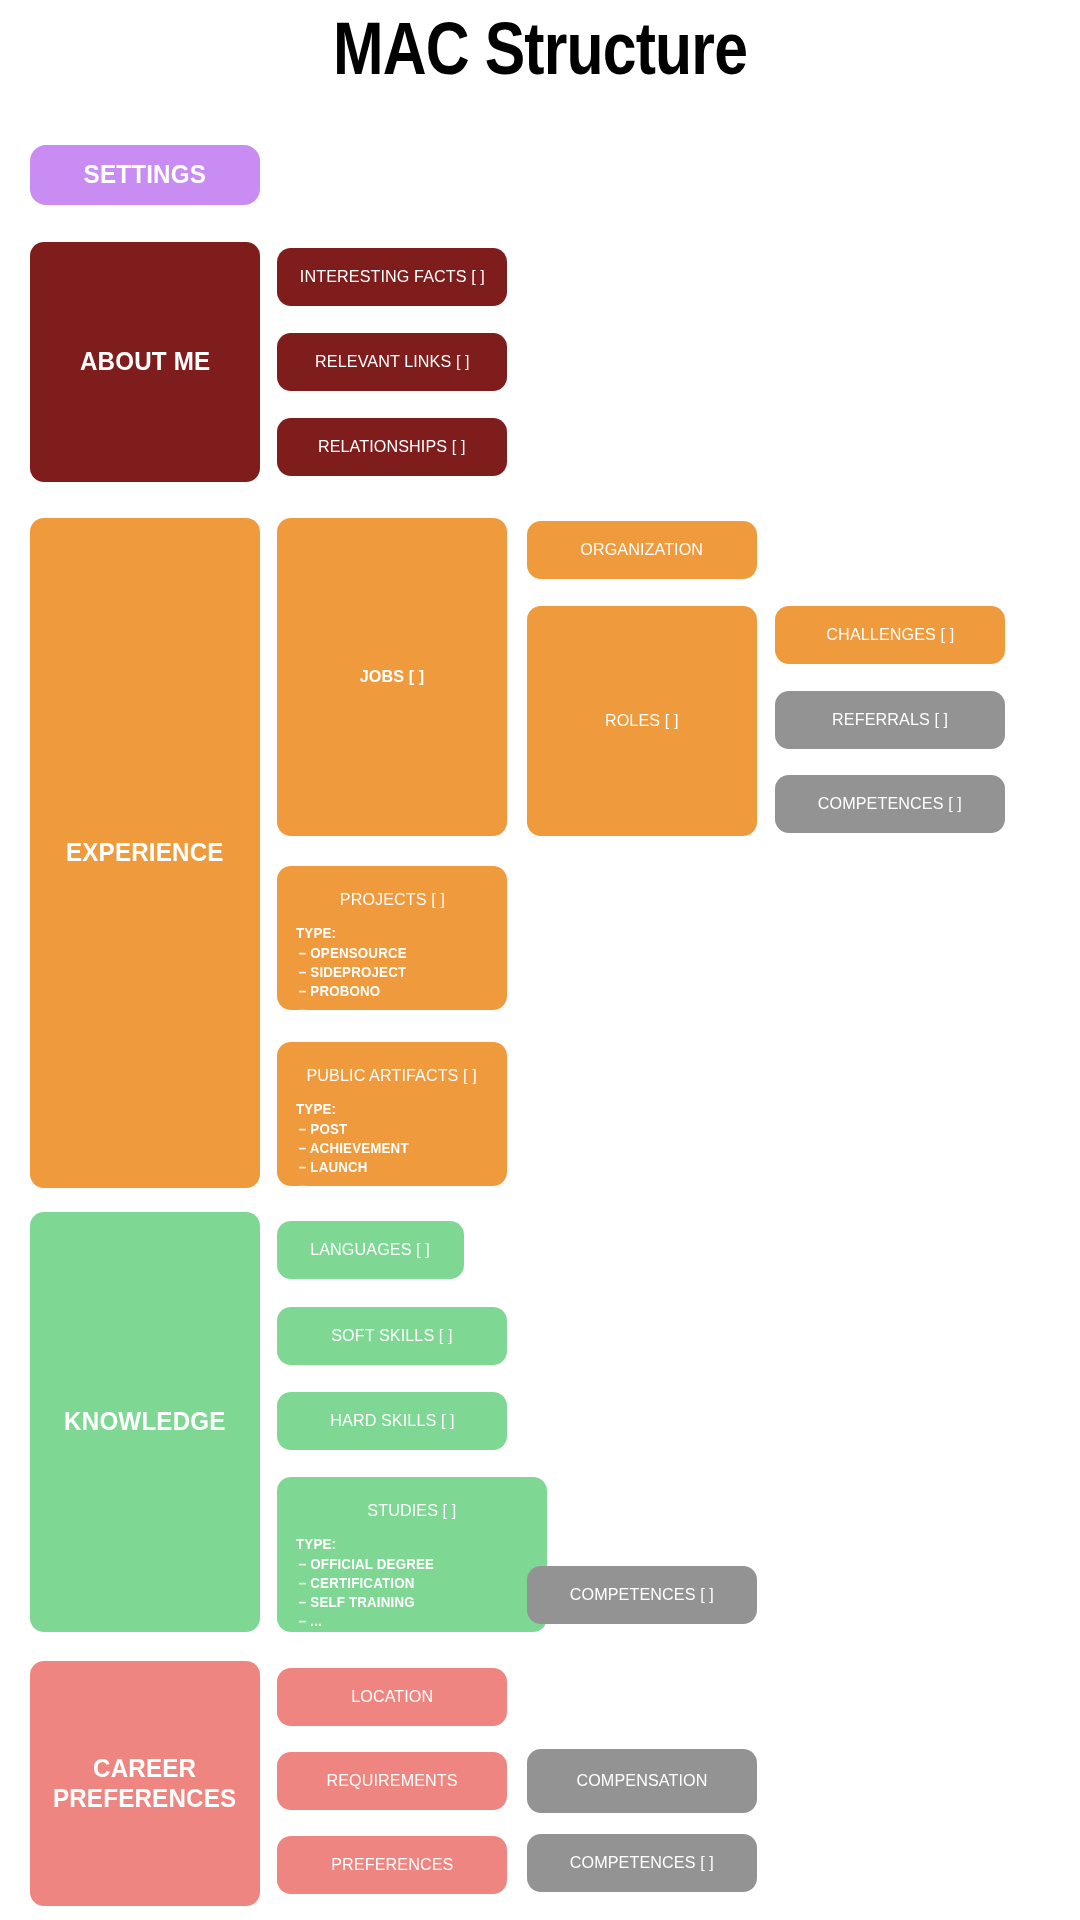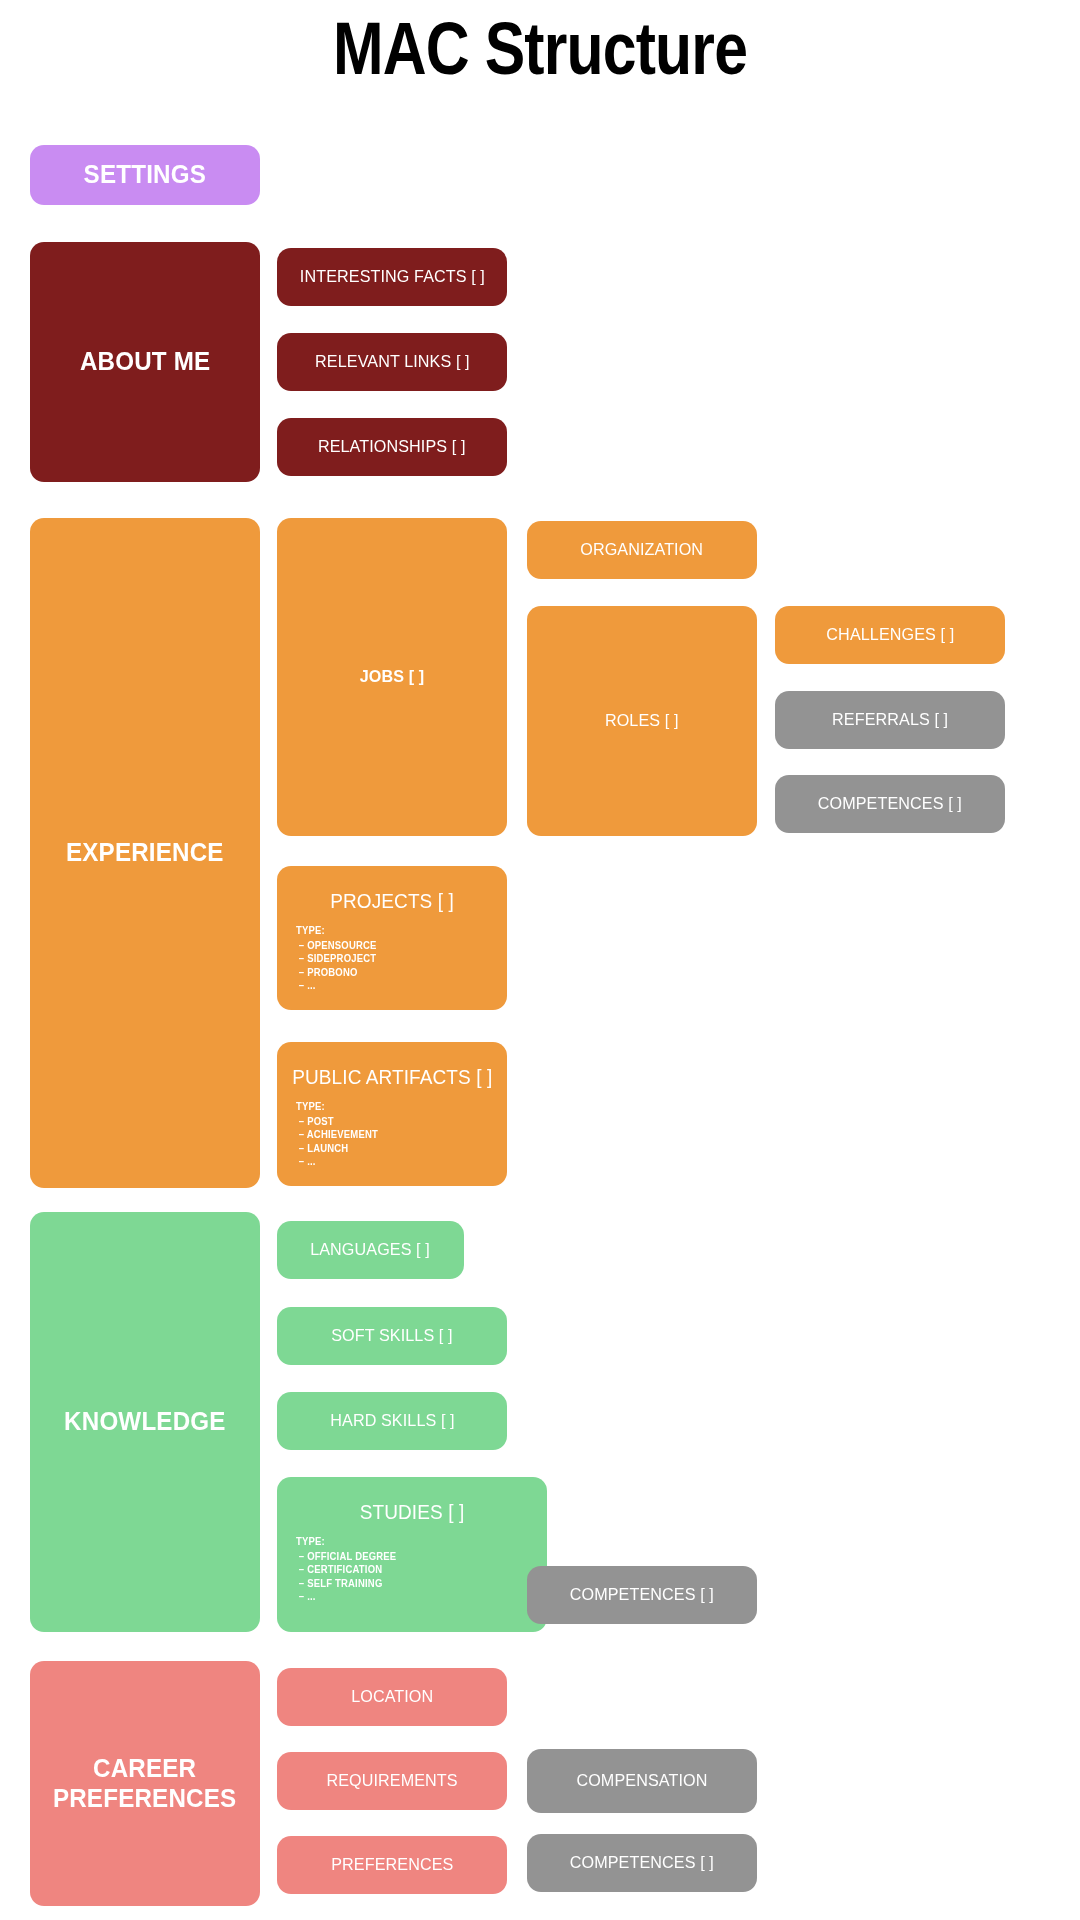--- a/index.html
+++ b/index.html
@@ -54,29 +54,29 @@
   
   .typed {
     display:block;
     padding:0;
   }
   .typed .t-title {
     position:absolute;
     left:0; right:0;
     top:24px;
     text-align:center;
-    font-size:20px;
+    font-size:17px;
   }
   .typed .t-title span { display:inline-block; transform: scaleX(0.95); }
   .typed .t-list {
     position:absolute;
     left:19px;
     top:58px;
     text-align:left;
-    font-size:10px;
+    font-size:14px;
     line-height:1.35;
     font-weight:bold;
     letter-spacing:0.2px;
   }
   .typed .t-list div { white-space:nowrap; transform: scaleX(0.95); transform-origin:left center; }
   .typed .t-list .t-head { margin-bottom:1px; }
   .typed .t-list .t-item { padding-left:3px; }
 
   .c-purple { background:#c98cf2; }
   .c-blue   { background:#7f1d1d; }
@@ -85,21 +85,21 @@
   .c-red    { background:#ef8580; }
   .c-grey   { background:#939393; }
 </style>
 </head>
 <body>
 
 <div id="stage">
 
   <div class="page-title">MAC Structure</div>
 
-  <div class="card pillar c-purple" style="left:30px; top:145px; width:230px; height:60px;">
+  <div class="card pillar c-purple" style="left:30px; top:145px; width:230px; height:60px;border-radius:16px;">
     <span class="lbl">SETTINGS</span>
   </div>
 
   <div class="card pillar c-blue" style="left:30px; top:242px; width:230px; height:240px;">
     <span class="lbl">ABOUT ME</span>
   </div>
   <div class="card leaf c-blue" style="left:277px; top:248px; width:230px; height:58px;">
     <span class="lbl">INTERESTING FACTS [ ]</span>
   </div>
   <div class="card leaf c-blue" style="left:277px; top:333px; width:230px; height:58px;">

